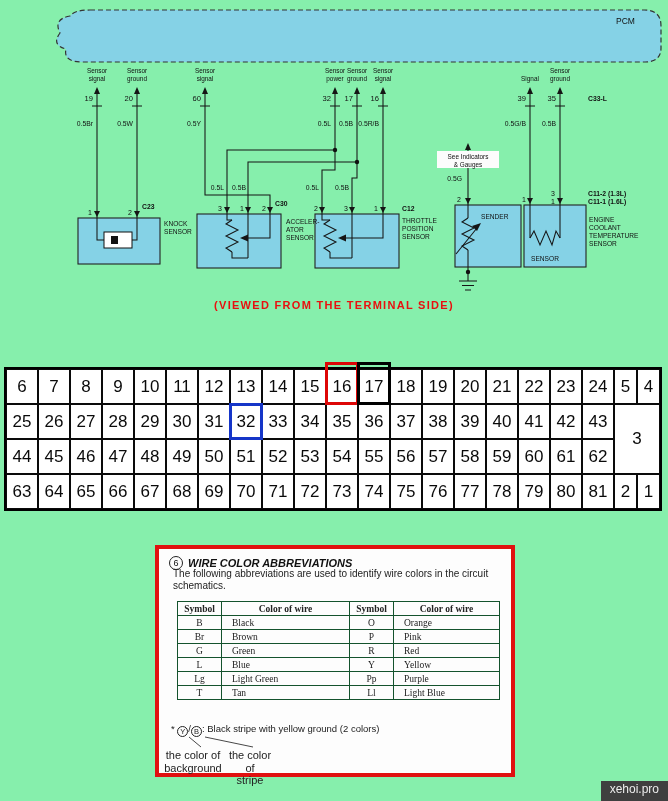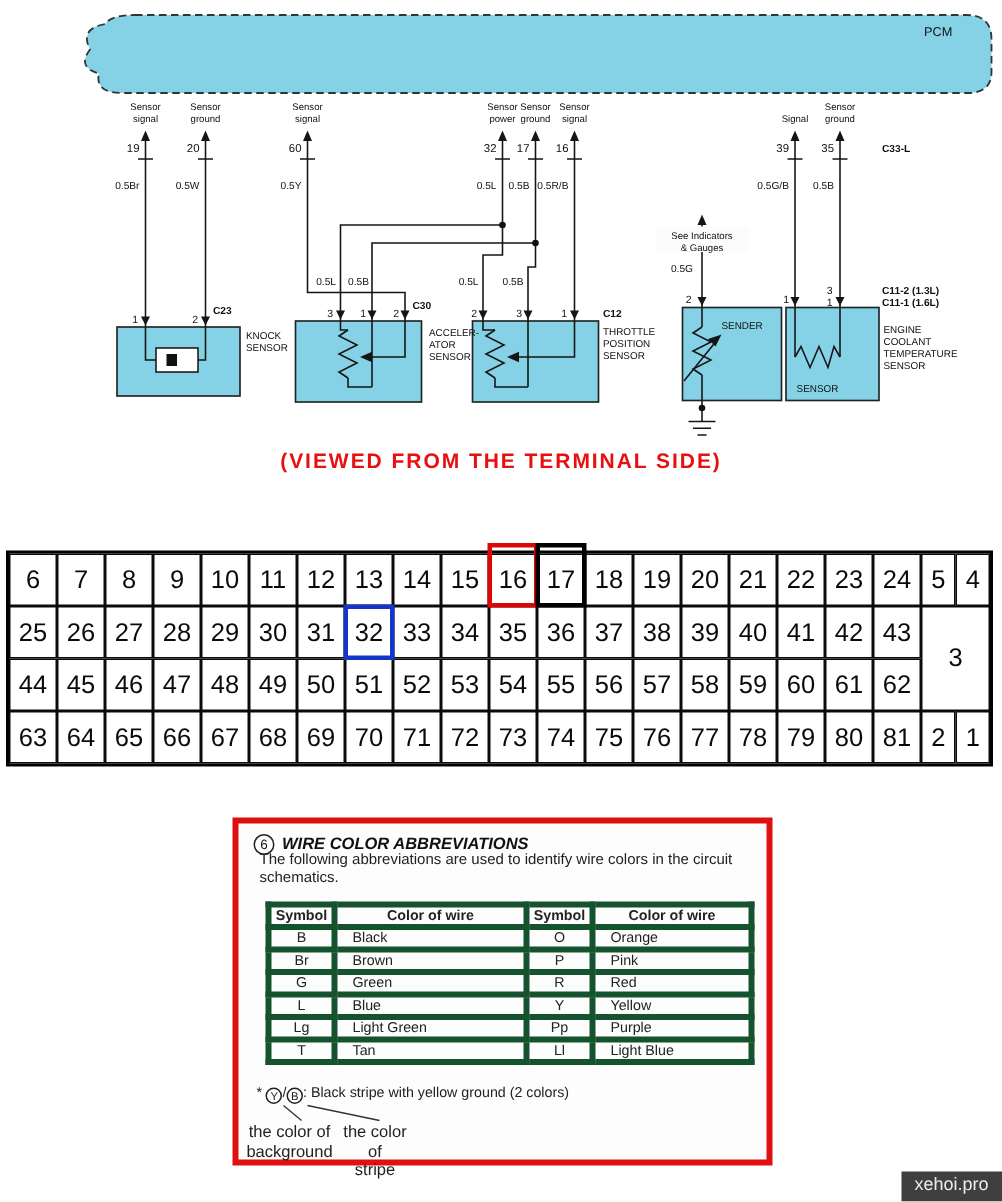--- a/index.html
+++ b/index.html
@@ -1,37 +1,37 @@
 <!DOCTYPE html>
 <html><head>
 <meta charset="utf-8">
 <style>
   * { box-sizing: border-box; }
   body { margin: 0; background: #e8e8e8; }
-  .page { position: relative; width: 668px; height: 801px; background: #ffffff;
+  .page { position: relative; width: 668px; height: 801px; background: #86efac;
           font-family: "Liberation Sans", sans-serif; overflow: hidden; }
 
   
   .diagram { position: absolute; left: 0; top: 0; }
   .diagram text { fill: #111; font-family: "Liberation Sans", sans-serif; }
   .sig  { font-size: 6.4px; }
   .num  { font-size: 7.6px; }
   .wlbl { font-size: 6.8px; }
   .name { font-size: 6.6px; }
   .pin  { font-size: 7px; }
   .blue { fill: #0013c5; font-weight: bold; font-size: 6.8px; }
   .pcm-label { font-size: 8.5px; }
   .wire { stroke: #151515; stroke-width: 1.05; fill: none; }
   .arrow polygon { fill: #151515; stroke: none; }
   .box { stroke: #222; stroke-width: 1.1; }
 
   
   .title-block { position: absolute; top: 296px; left: 0; width: 668px; text-align: center; }
   .title-block h1 { margin: 0; font-size: 28px; font-weight: 900; letter-spacing: .5px; color: #050505; }
-  .title-block .subtitle { margin-top: 3px; font-size: 14px; font-weight: bold; letter-spacing: 1.3px; color: #e90f0f; }
+  .title-block .subtitle { margin-top: 3px; font-size: 11px; font-weight: bold; letter-spacing: 1.3px; color: #e90f0f; }
 
   
   .pin-grid { position: absolute; left: 4px; top: 367px; display: grid;
               grid-template-columns: repeat(19, 32px) 23px 23px; grid-auto-rows: 35px;
               border: 2px solid #000; background: #fff; }
   .cell { position: relative; display: flex; align-items: center; justify-content: center;
           border: 1px solid #0a0a0a; font-size: 17px; color: #0a0a0a; }
   .cell.mid { grid-column: span 2; grid-row: span 2; }
   .hl-red::after, .hl-black::after, .hl-blue::after { content: ""; position: absolute; z-index: 4; pointer-events: none; }
   .hl-red::after   { left: -2px; right: -2px; top: -8px; bottom: -2px; border: 3px solid #dd0606; }
@@ -40,21 +40,21 @@
 
   
   .color-box { position: absolute; left: 155px; top: 545px; width: 360px; height: 232px;
                border: 4px solid #e01010; background: #fdfdfd; }
   .cb-title-row { position: absolute; left: 10px; top: 7px; display: flex; align-items: center; gap: 5px; }
   .badge { display: inline-block; width: 14px; height: 14px; border: 1px solid #222; border-radius: 50%;
            font-size: 9px; line-height: 13px; text-align: center; color: #111; }
   .cb-title { font-size: 11px; font-weight: bold; color: #111; font-style: italic; }
   .cb-desc { position: absolute; left: 14px; top: 19px; width: 330px; font-size: 10px; line-height: 1.18; color: #222; }
   .cb-table { position: absolute; left: 18px; top: 52px; border-collapse: collapse; }
-  .cb-table th, .cb-table td { border: 4px solid #14532d; font-size: 9.5px; color: #222; height: 14px; padding: 0; }
+  .cb-table th, .cb-table td { border: 1px solid #14532d; font-size: 9.5px; color: #222; height: 14px; padding: 0; font-family: Liberation Serif, serif; }
   .cb-table th { font-weight: bold; text-align: center; }
   .cb-table th:nth-child(1), .cb-table th:nth-child(3) { width: 44px; }
   .cb-table th:nth-child(2) { width: 128px; }
   .cb-table th:nth-child(4) { width: 106px; }
   .cb-table td.sym { text-align: center; }
   .cb-table td.col { padding-left: 10px; }
   .cb-note { position: absolute; left: 12px; top: 174px; font-size: 9.5px; color: #222; }
   .circ { display: inline-block; width: 11px; height: 11px; border: 1px solid #222; border-radius: 50%;
           font-size: 7.5px; line-height: 10px; text-align: center; vertical-align: -2px; }
   .cb-lines { position: absolute; left: 6px; top: 187px; }

